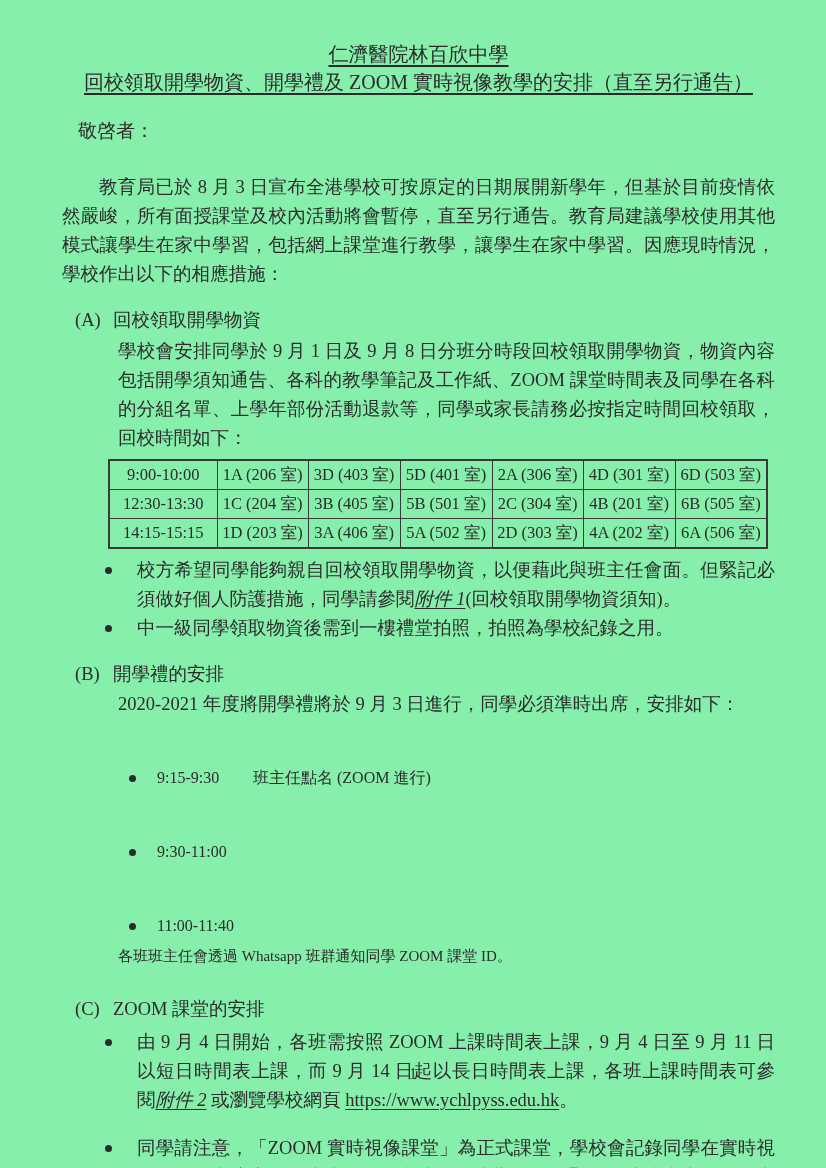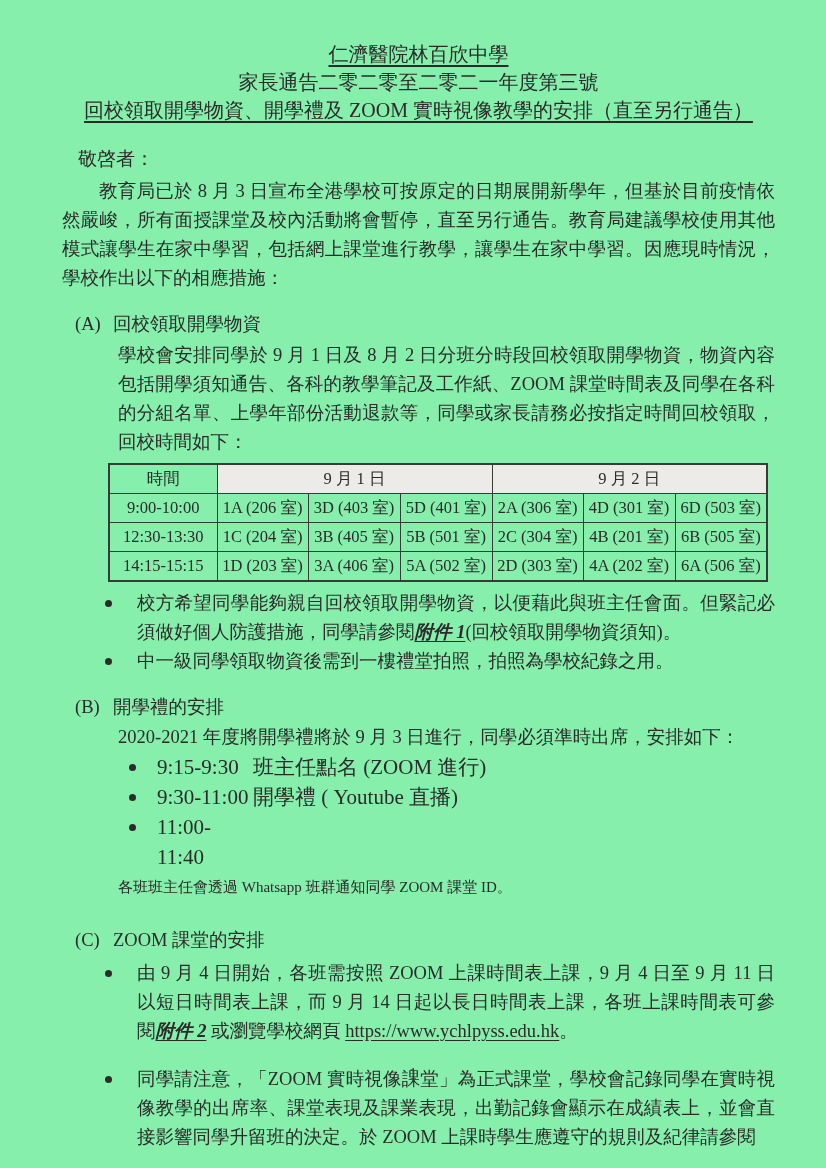--- a/index.html
+++ b/index.html
@@ -18,21 +18,21 @@
   }
   .content { padding: 40px 51px 0 62px; }
 
   .title-block { text-align: center; font-size: 20px; line-height: 28px; }
   .title-line { white-space: nowrap; }
   .u { text-decoration: underline; text-underline-offset: 4px; }
 
   .salutation { margin-top: 21px; margin-left: 16px; font-size: 19px; }
 
   .intro-para {
-    margin-top: 4px;
+    margin-top: 28px;
     text-align: justify;
     text-indent: 2em;
     font-size: 18.5px;
     line-height: 29px;
   }
 
   .section { margin-top: 17px; }
   .section-head { display: flex; align-items: baseline; margin-left: 13px; font-size: 18.5px; }
   .section-label { width: 38px; flex: 0 0 38px; }
   .section-title { text-underline-offset: 4px; }
@@ -59,25 +59,25 @@
   }
   td.day-head { background: #ecebe7; }
 
   .bullets { margin-top: 7px; margin-left: 41px; }
   .bullet { position: relative; padding-left: 34px; text-align: justify; line-height: 29px; font-size: 18.5px; }
   .dot {
     position: absolute; left: 2px; top: 11px;
     width: 7px; height: 7px; border-radius: 50%;
     background: #2b2b2b;
   }
-  .att-ref { font-weight: bold; font-style: italic; text-decoration: underline; text-underline-offset: 3px; }
+  .att-ref { font-weight: normal; font-style: italic; text-decoration: underline; text-underline-offset: 3px; }
 
   .b-intro { margin-top: 2px; font-size: 18.5px; line-height: 29px; }
   .sched { margin-left: 9px; }
-  .sched-row { position: relative; padding-left: 30px; line-height: 30px; font-size: 21px; display: flex; }
+  .sched-row { position: relative; padding-left: 30px; line-height: 30px; font-size: 16px; display: flex; margin-top: 44px; }
   .sched-row .dot { top: 12px; }
   .sched-time { width: 96px; flex: 0 0 96px; }
   .b-footer { font-size: 15px; line-height: 30px; }
 
   .c-bullets { margin-top: 5px; margin-left: 41px; }
   .c-bullets .bullet { margin-bottom: 19px; }
   .link { text-decoration: underline; text-underline-offset: 3px; color: #2b2b2b; }
 
   .page-number {
     position: absolute;
@@ -88,53 +88,47 @@
   }
 </style>
 </head>
 <body>
 
 <div class="page">
   <div class="content">
 
     <div class="title-block">
       <div class="title-line"><span class="u">仁濟醫院林百欣中學</span></div>
-      <div class="title-line">家長通告二零二零至二零二一年度第三號</div>
       <div class="title-line"><span class="u">回校領取開學物資、開學禮及 ZOOM 實時視像教學的安排（直至另行通告）</span></div>
     </div>
 
     <div class="salutation">敬啓者：</div>
 
     <div class="intro-para">教育局已於 8 月 3 日宣布全港學校可按原定的日期展開新學年，但基於目前疫情依然嚴峻，所有面授課堂及校內活動將會暫停，直至另行通告。教育局建議學校使用其他模式讓學生在家中學習，包括網上課堂進行教學，讓學生在家中學習。因應現時情況，學校作出以下的相應措施：</div>
 
     <div class="section">
       <div class="section-head">
         <span class="section-label">(A)</span>
         <span class="section-title">回校領取開學物資</span>
       </div>
       <div class="section-body">
-        <div class="a-intro">學校會安排同學於 9 月 1 日及 8 月 2 日分班分時段回校領取開學物資，物資內容包括開學須知通告、各科的教學筆記及工作紙、ZOOM 課堂時間表及同學在各科的分組名單、上學年部份活動退款等，同學或家長請務必按指定時間回校領取，回校時間如下：</div>
+        <div class="a-intro">學校會安排同學於 9 月 1 日及 9 月 8 日分班分時段回校領取開學物資，物資內容包括開學須知通告、各科的教學筆記及工作紙、ZOOM 課堂時間表及同學在各科的分組名單、上學年部份活動退款等，同學或家長請務必按指定時間回校領取，回校時間如下：</div>
       </div>
 
       <table class="pickup">
         <colgroup>
           <col style="width:108px">
             <col style="width:91px">
             <col style="width:92px">
             <col style="width:92px">
           <col style="width:91px">
             <col style="width:92px">
             <col style="width:92px">
         </colgroup>
         <tbody>
-          <tr>
-            <td>時間</td>
-            <td class="day-head" colspan="3">9 月 1 日</td>
-            <td class="day-head" colspan="3">9 月 2 日</td>
-          </tr>
           <tr>
             <td>9:00-10:00</td>
             <td>1A (206 室)</td>
             <td>3D (403 室)</td>
             <td>5D (401 室)</td>
             <td>2A (306 室)</td>
             <td>4D (301 室)</td>
             <td>6D (503 室)</td>
           </tr>
           <tr>
@@ -179,21 +173,20 @@
         <div class="b-intro">2020-2021 年度將開學禮將於 9 月 3 日進行，同學必須準時出席，安排如下：</div>
         <div class="sched">
           <div class="sched-row">
             <span class="dot"></span>
             <span class="sched-time">9:15-9:30</span>
             <span>班主任點名 (ZOOM 進行)</span>
           </div>
           <div class="sched-row">
             <span class="dot"></span>
             <span class="sched-time">9:30-11:00</span>
-            <span>開學禮 ( Youtube 直播)</span>
           </div>
           <div class="sched-row">
             <span class="dot"></span>
             <span class="sched-time">11:00-11:40</span>
           </div>
         </div>
         <div class="b-footer">各班班主任會透過 Whatsapp 班群通知同學 ZOOM 課堂 ID。</div>
       </div>
     </div>
 

